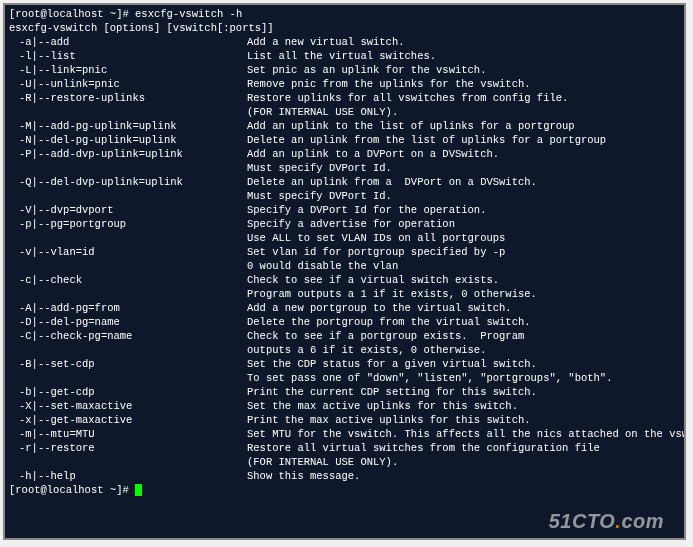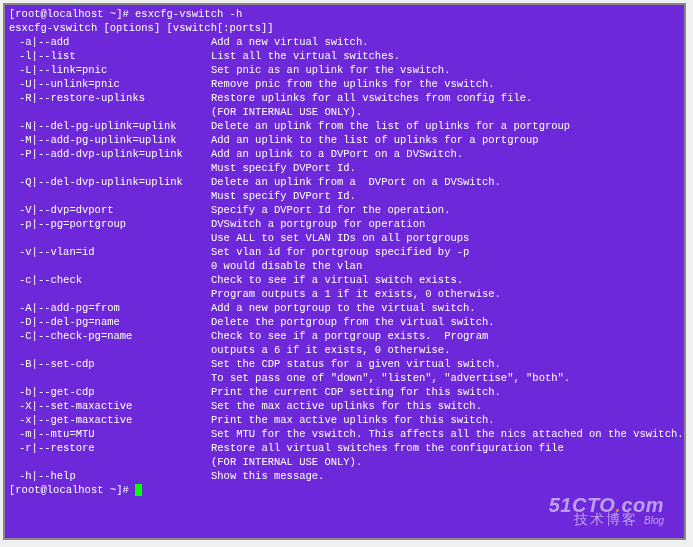--- a/index.html
+++ b/index.html
@@ -9,39 +9,40 @@
       height: 547px;
       background: #f0f0f0;
       position: relative;
     }
     .terminal {
       position: absolute;
       top: 3px;
       left: 3px;
       width: 683px;
       height: 537px;
-      background: #6d28d9;
+      background: #0f172a;
       border: 2px solid #888;
       box-sizing: border-box;
       padding: 2px 4px;
       font-family: "Courier New", monospace;
       font-size: 10.5px;
       line-height: 14px;
       color: #fff;
       overflow: hidden;
     }
     .prompt-line {
       white-space: pre;
     }
     .cmd {
       color: #fff;
     }
     .option-row {
       display: flex;
       white-space: pre;
+      gap: 36px;
     }
     .opt {
       display: inline-block;
       min-width: 192px;
       color: #fff;
       padding-left: 10px;
     }
     .desc {
       color: #fff;
     }
@@ -86,46 +87,45 @@
 <div class="terminal">
   <div class="prompt-line">[<span>root@localhost</span> <span>~</span>]# <span class="cmd">esxcfg-vswitch -h</span></div>
   <div class="prompt-line">esxcfg-vswitch [options] [vswitch[:ports]]</div>
   <div id="options-container">
       <div class="option-row"><span class="opt">-a|--add</span><span class="desc">Add a new virtual switch.</span></div>
       <div class="option-row"><span class="opt">-l|--list</span><span class="desc">List all the virtual switches.</span></div>
       <div class="option-row"><span class="opt">-L|--link=pnic</span><span class="desc">Set pnic as an uplink for the vswitch.</span></div>
       <div class="option-row"><span class="opt">-U|--unlink=pnic</span><span class="desc">Remove pnic from the uplinks for the vswitch.</span></div>
       <div class="option-row"><span class="opt">-R|--restore-uplinks</span><span class="desc">Restore uplinks for all vswitches from config file.</span></div>
       <div class="option-row"><span class="opt"></span><span class="desc">(FOR INTERNAL USE ONLY).</span></div>
+      <div class="option-row"><span class="opt">-M|--add-pg-uplink=uplink</span><span class="desc">Add an uplink to the list of uplinks for a portgroup</span></div>
       <div class="option-row"><span class="opt">-N|--del-pg-uplink=uplink</span><span class="desc">Delete an uplink from the list of uplinks for a portgroup</span></div>
-      <div class="option-row"><span class="opt">-M|--add-pg-uplink=uplink</span><span class="desc">Add an uplink to the list of uplinks for a portgroup</span></div>
       <div class="option-row"><span class="opt">-P|--add-dvp-uplink=uplink</span><span class="desc">Add an uplink to a DVPort on a DVSwitch.</span></div>
       <div class="option-row"><span class="opt"></span><span class="desc">Must specify DVPort Id.</span></div>
       <div class="option-row"><span class="opt">-Q|--del-dvp-uplink=uplink</span><span class="desc">Delete an uplink from a  DVPort on a DVSwitch.</span></div>
       <div class="option-row"><span class="opt"></span><span class="desc">Must specify DVPort Id.</span></div>
       <div class="option-row"><span class="opt">-V|--dvp=dvport</span><span class="desc">Specify a DVPort Id for the operation.</span></div>
-      <div class="option-row"><span class="opt">-p|--pg=portgroup</span><span class="desc">DVSwitch a portgroup for operation</span></div>
+      <div class="option-row"><span class="opt">-p|--pg=portgroup</span><span class="desc">Specify a advertise for operation</span></div>
       <div class="option-row"><span class="opt"></span><span class="desc">Use ALL to set VLAN IDs on all portgroups</span></div>
       <div class="option-row"><span class="opt">-v|--vlan=id</span><span class="desc">Set vlan id for portgroup specified by -p</span></div>
       <div class="option-row"><span class="opt"></span><span class="desc">0 would disable the vlan</span></div>
       <div class="option-row"><span class="opt">-c|--check</span><span class="desc">Check to see if a virtual switch exists.</span></div>
       <div class="option-row"><span class="opt"></span><span class="desc">Program outputs a 1 if it exists, 0 otherwise.</span></div>
       <div class="option-row"><span class="opt">-A|--add-pg=from</span><span class="desc">Add a new portgroup to the virtual switch.</span></div>
       <div class="option-row"><span class="opt">-D|--del-pg=name</span><span class="desc">Delete the portgroup from the virtual switch.</span></div>
       <div class="option-row"><span class="opt">-C|--check-pg=name</span><span class="desc">Check to see if a portgroup exists.  Program</span></div>
       <div class="option-row"><span class="opt"></span><span class="desc">outputs a 6 if it exists, 0 otherwise.</span></div>
       <div class="option-row"><span class="opt">-B|--set-cdp</span><span class="desc">Set the CDP status for a given virtual switch.</span></div>
-      <div class="option-row"><span class="opt"></span><span class="desc">To set pass one of "down", "listen", "advertise", "both".</span></div>
+      <div class="option-row"><span class="opt"></span><span class="desc">To set pass one of "down", "listen", "portgroups", "both".</span></div>
       <div class="option-row"><span class="opt">-b|--get-cdp</span><span class="desc">Print the current CDP setting for this switch.</span></div>
       <div class="option-row"><span class="opt">-X|--set-maxactive</span><span class="desc">Set the max active uplinks for this switch.</span></div>
       <div class="option-row"><span class="opt">-x|--get-maxactive</span><span class="desc">Print the max active uplinks for this switch.</span></div>
       <div class="option-row"><span class="opt">-m|--mtu=MTU</span><span class="desc">Set MTU for the vswitch. This affects all the nics attached on the vswitch.</span></div>
       <div class="option-row"><span class="opt">-r|--restore</span><span class="desc">Restore all virtual switches from the configuration file</span></div>
       <div class="option-row"><span class="opt"></span><span class="desc">(FOR INTERNAL USE ONLY).</span></div>
       <div class="option-row"><span class="opt">-h|--help</span><span class="desc">Show this message.</span></div>
     </div>
   <div class="prompt-line">[<span>root@localhost</span> <span>~</span>]# <span class="cursor"></span></div>
 
   <div class="watermark">
     <div class="watermark-main"><span>51CTO</span><span class="dot">.</span><span>com</span></div>
-    <div><span class="watermark-sub">技术博客</span><span class="watermark-blog">Blog</span></div>
   </div>
 </div>
 
 </body></html>

